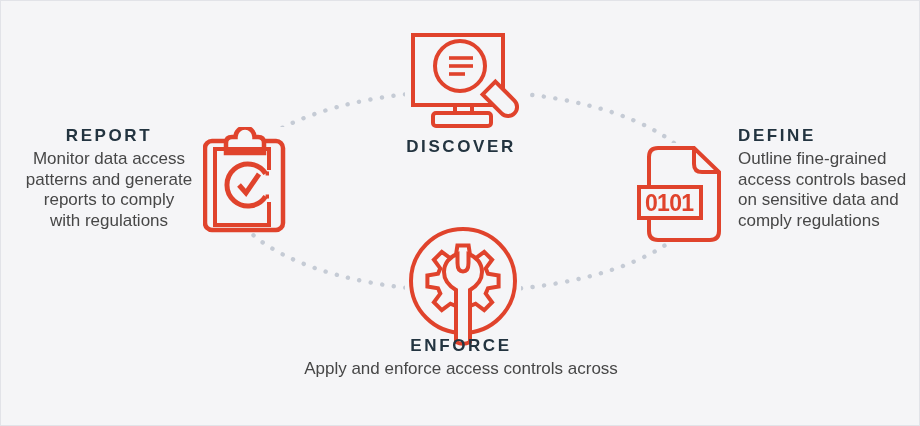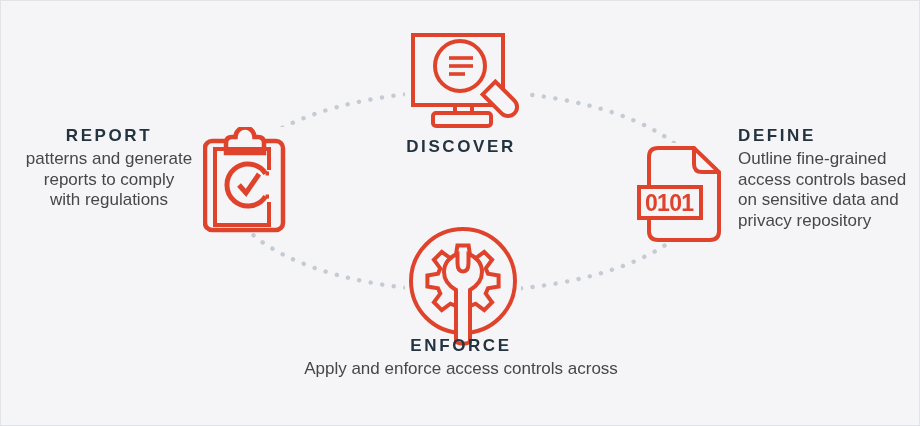--- a/index.html
+++ b/index.html
@@ -114,33 +114,34 @@
   <div class="stage-text align-center" style="left:298px;top:135px;width:324px;">
     <div class="stage-title">DISCOVER</div>
   </div>
 
   <div class="stage-text align-left" style="left:737px;top:124px;width:175px;">
     <div class="stage-title">DEFINE</div>
     <div class="stage-body">
       <div>Outline fine-grained</div>
       <div>access controls based</div>
       <div>on sensitive data and</div>
-      <div>privacy repository</div>
+      <div>comply regulations</div>
     </div>
   </div>
 
   <div class="stage-text align-center" style="left:230px;top:334px;width:460px;">
     <div class="stage-title">ENFORCE</div>
     <div class="stage-body">
       <div>Apply and enforce access controls across</div>
     </div>
   </div>
 
   <div class="stage-text align-right" style="left:20px;top:124px;width:176px;">
     <div class="stage-title">REPORT</div>
     <div class="stage-body">
+      <div>Monitor data access</div>
       <div>patterns and generate</div>
       <div>reports to comply</div>
       <div>with regulations</div>
     </div>
   </div>
 
 </div>
 
 </body></html>

